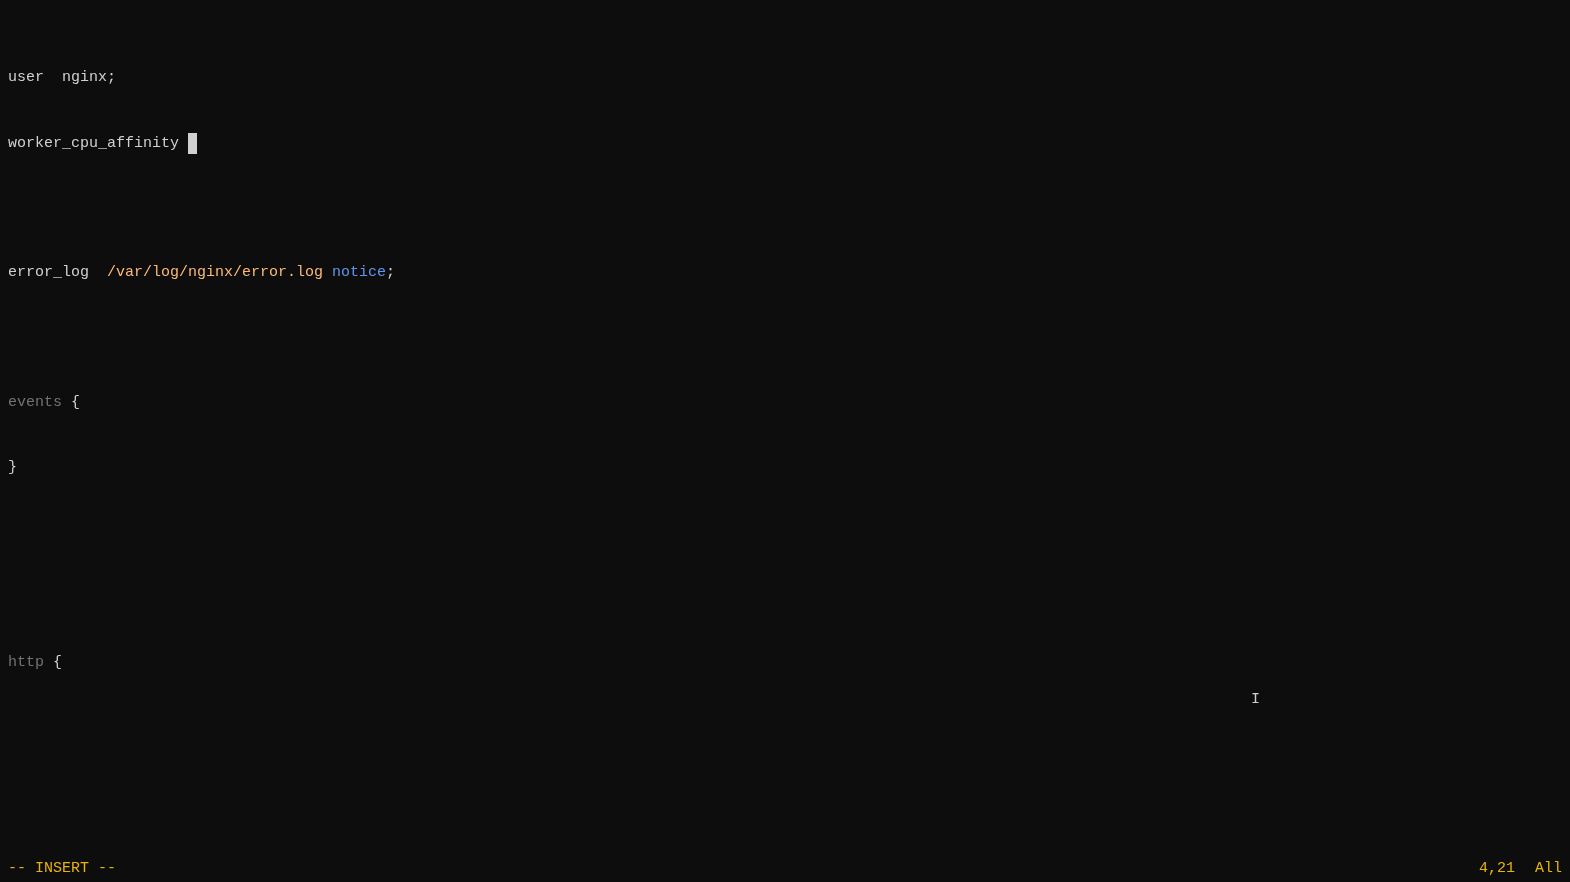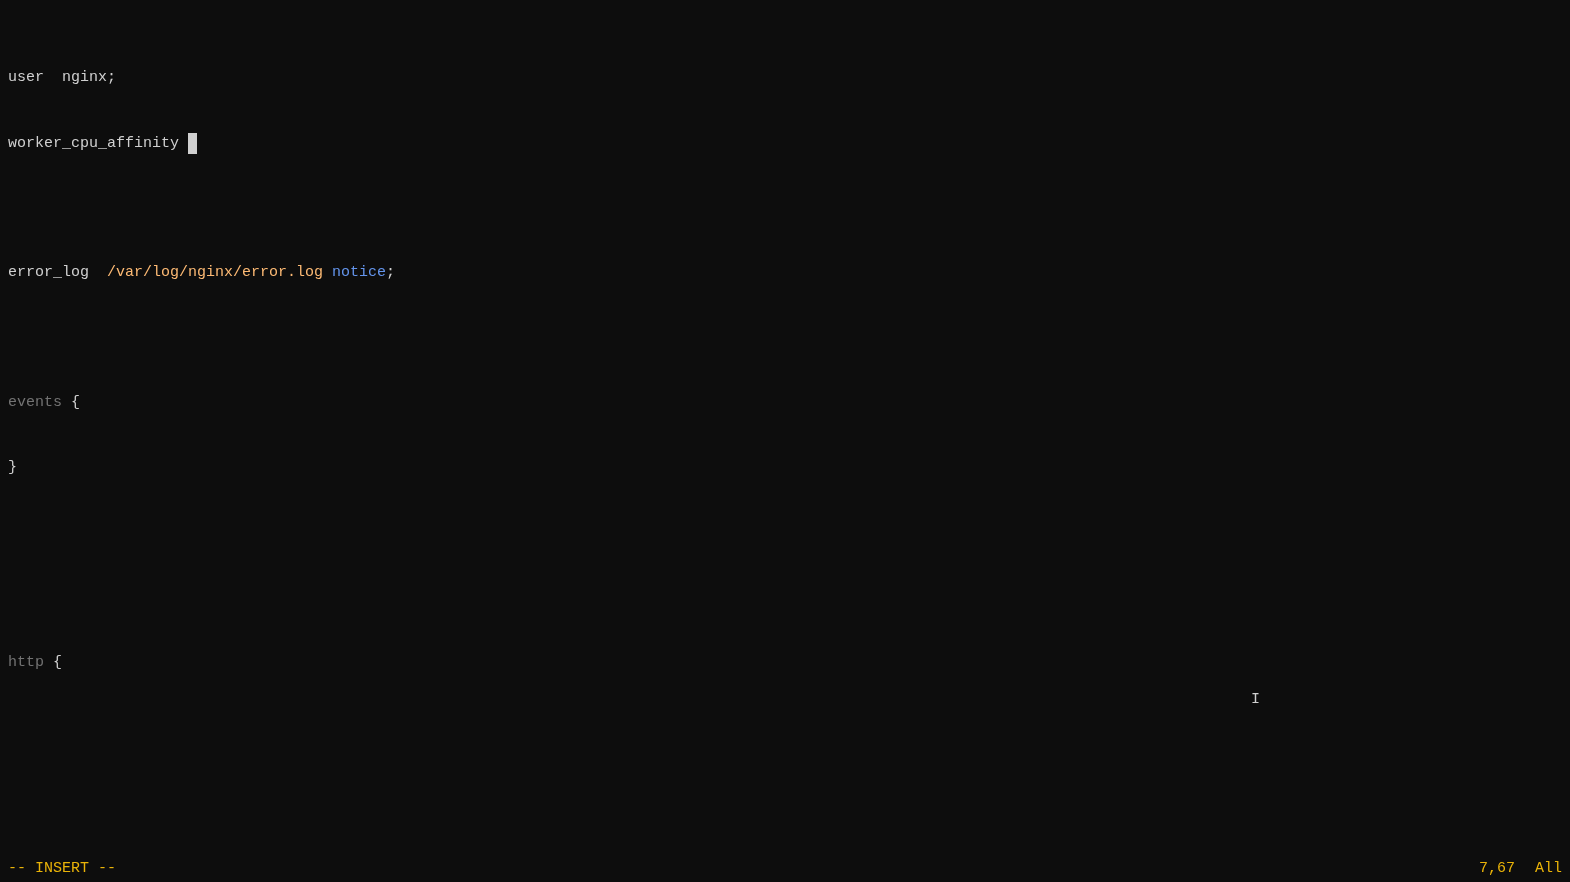--- a/index.html
+++ b/index.html
@@ -141,17 +141,17 @@
 
   </div>
 
   <div style="position:absolute; top:689px; right:310px; color:#d0d0d0; font-family:'Courier New',monospace; font-size:15px;">I</div>
 
   <div class="status-bar">
     <div class="status-left">
       <span>-- INSERT --</span>
     </div>
     <div class="status-right">
-      <span>7,67</span>
+      <span>4,21</span>
       <span>All</span>
     </div>
   </div>
 </div>
 
 </body></html>

